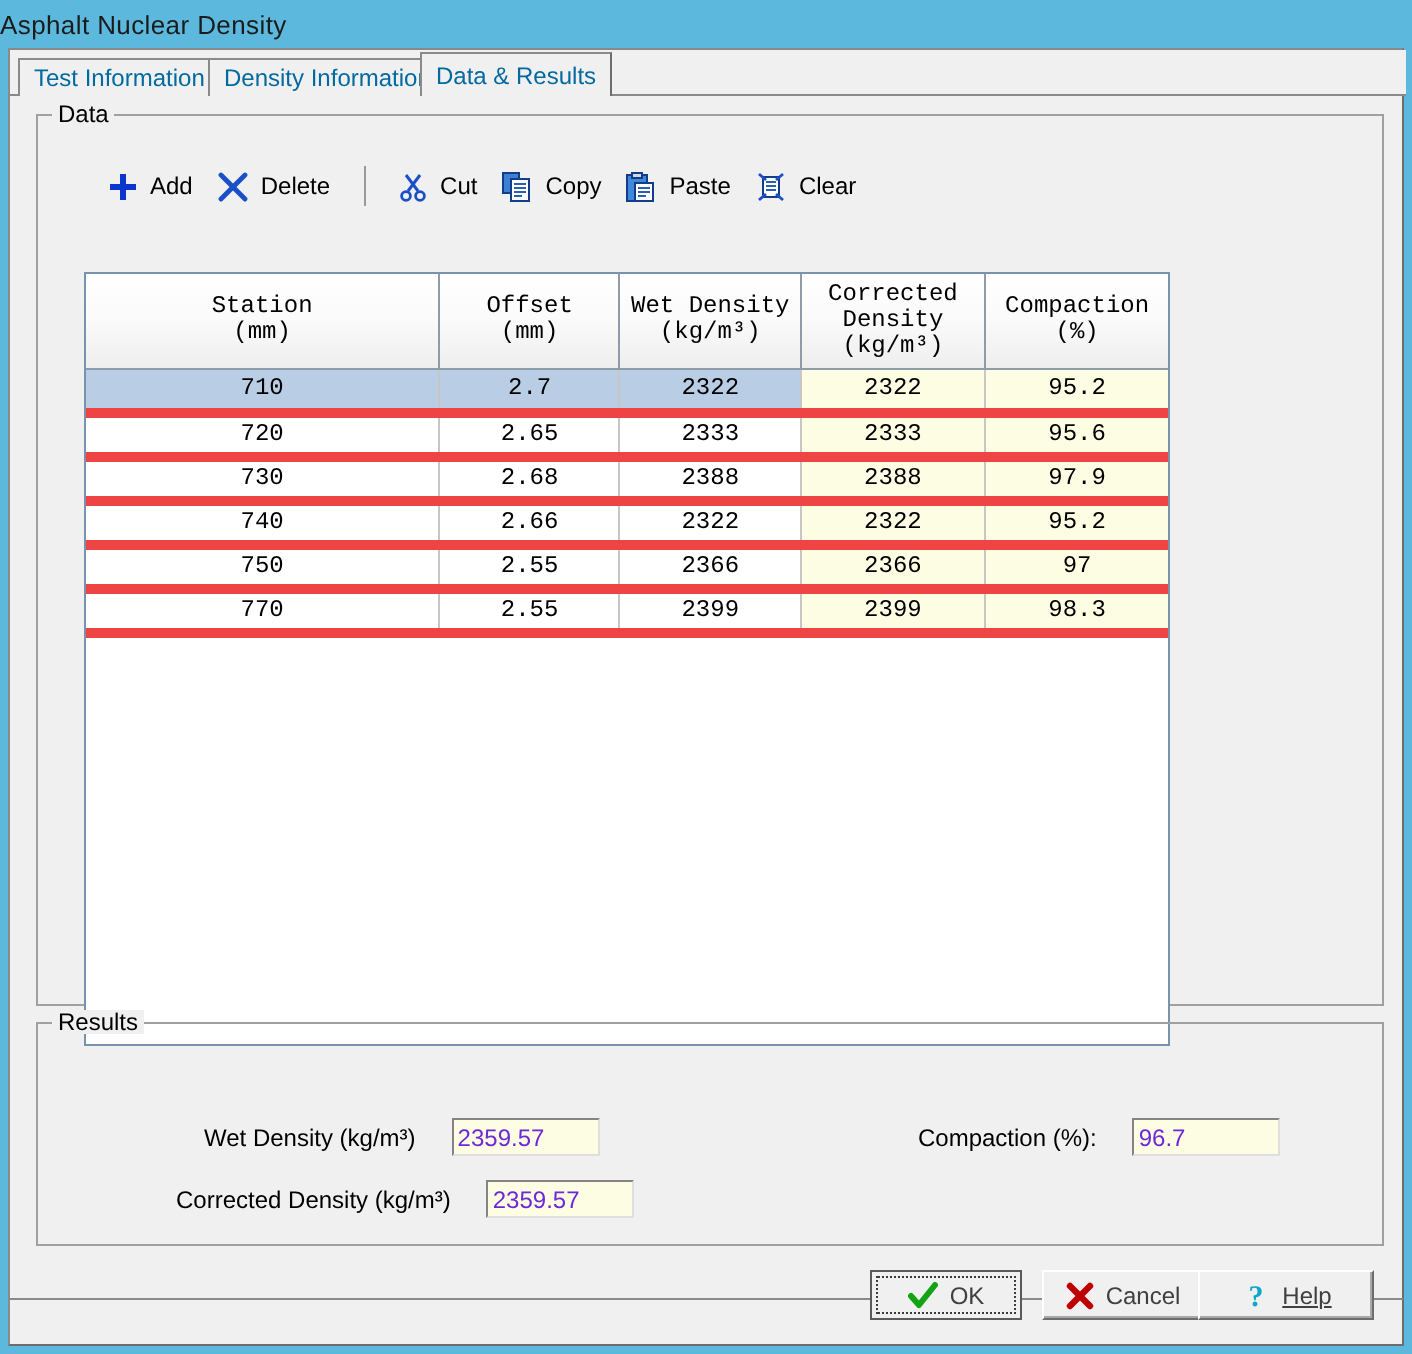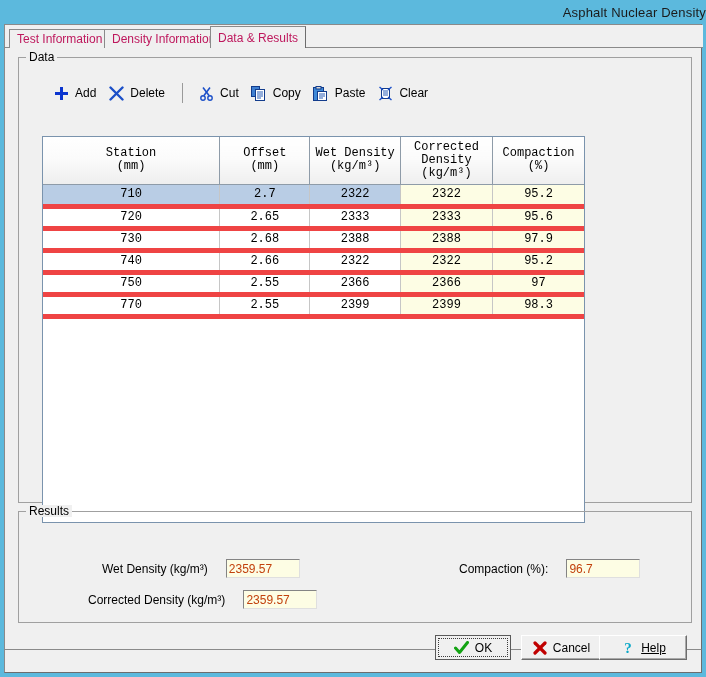--- a/index.html
+++ b/index.html
@@ -24,21 +24,21 @@
 
   
   #titlebar {
     position: absolute;
     left: 0; top: 0;
     width: 706px;
     height: 24px;
     background: #5cb9dd;
     display: flex;
     align-items: center;
-    justify-content: flex-end;
+    justify-content: flex-start;
   }
   #titlebar .title-text {
     font-family: "Liberation Sans", sans-serif;
     font-size: 13px;
     color: #1b1b1b;
     letter-spacing: 0.2px;
   }
 
   
   #client {
@@ -70,21 +70,21 @@
     box-sizing: border-box;
     background: #f0f0f0;
     border-left: 1px solid #8a8a8a;
     border-top: 1px solid #8a8a8a;
     border-right: 1px solid #6d6d6d;
     display: flex;
     align-items: center;
     justify-content: center;
     padding: 0 7px;
     font-size: 12px;
-    color: #be185d;
+    color: #0369a1;
     white-space: nowrap;
     cursor: default;
   }
   .tab.selected {
     top: 1px;
     height: 22px;
     background: #f0f0f0;
     z-index: 5;
     border-bottom: none;
     font-size: 12px;
@@ -237,21 +237,21 @@
   }
   .res-field {
     box-sizing: border-box;
     height: 19px;
     background: #fdfde4;
     border-top: 1px solid #848484;
     border-left: 1px solid #848484;
     border-right: 1px solid #dfdfdf;
     border-bottom: 1px solid #dfdfdf;
     font-size: 12px;
-    color: #c2410c;
+    color: #6d28d9;
     padding: 0 2px;
     display: flex;
     align-items: center;
     font-family: "Liberation Sans", sans-serif;
     outline: none;
   }
 
   #res-wet       { left: 83px; top: 47px; }
   #res-corrected { left: 69px; top: 78px; }
   #res-compaction{ left: 440px; top: 47px; }
@@ -278,21 +278,21 @@
     background: #f0f0f0;
     border-top: 1px solid #ffffff;
     border-left: 1px solid #ffffff;
     border-right: 1px solid #6d6d6d;
     border-bottom: 1px solid #6d6d6d;
     box-shadow: inset -1px -1px 0 #a9a9a9;
     display: flex;
     align-items: center;
     justify-content: center;
     font-size: 12px;
-    color: #000000;
+    color: #404040;
     cursor: default;
     white-space: nowrap;
   }
   .dlg-btn .focus-ring {
     position: absolute;
     left: 2px; top: 2px; right: 2px; bottom: 2px;
     border: 1px dotted #3b3b3b;
     pointer-events: none;
   }
   .dlg-btn.default {

